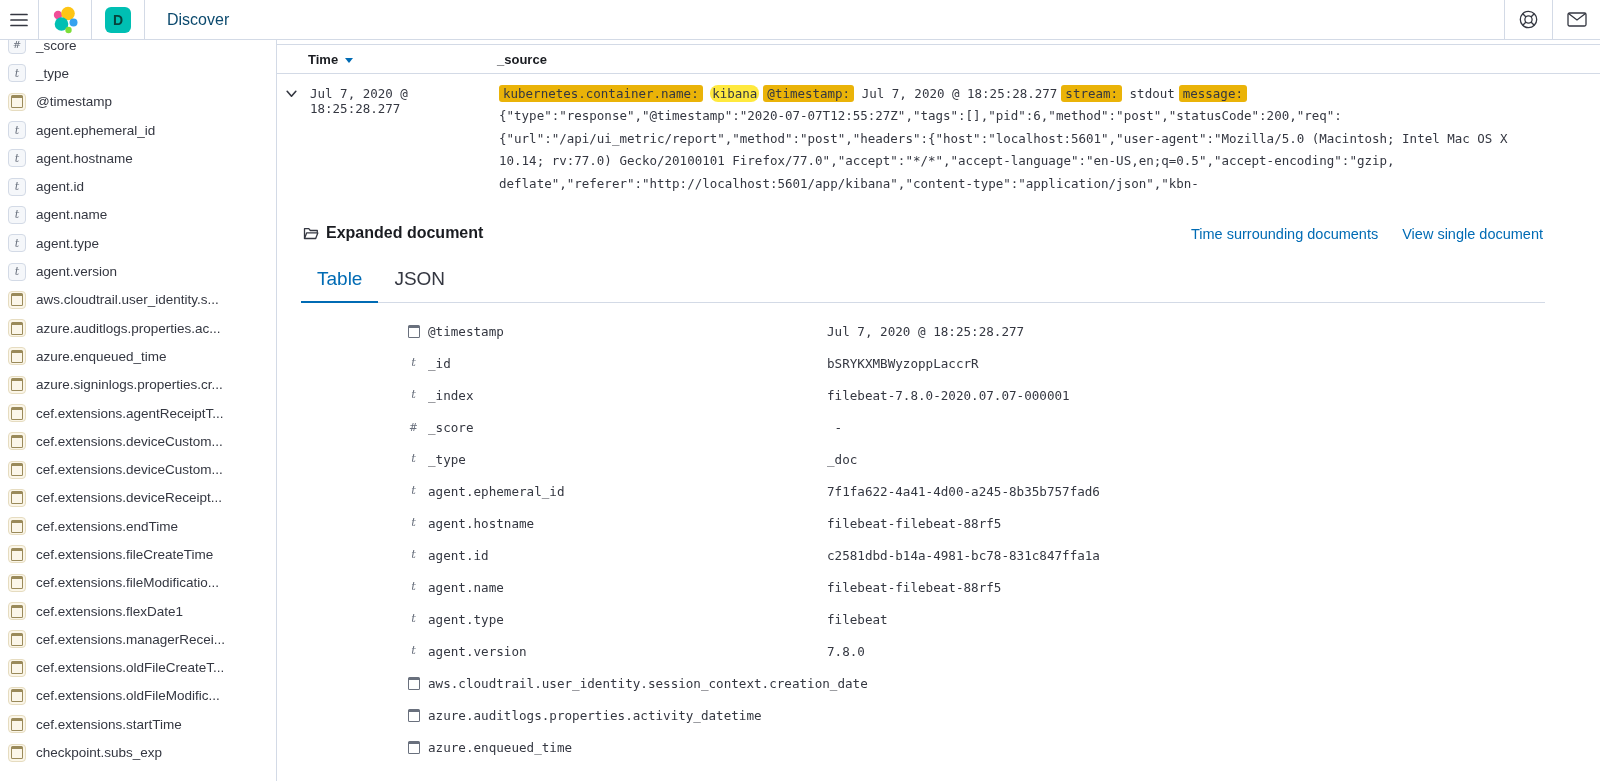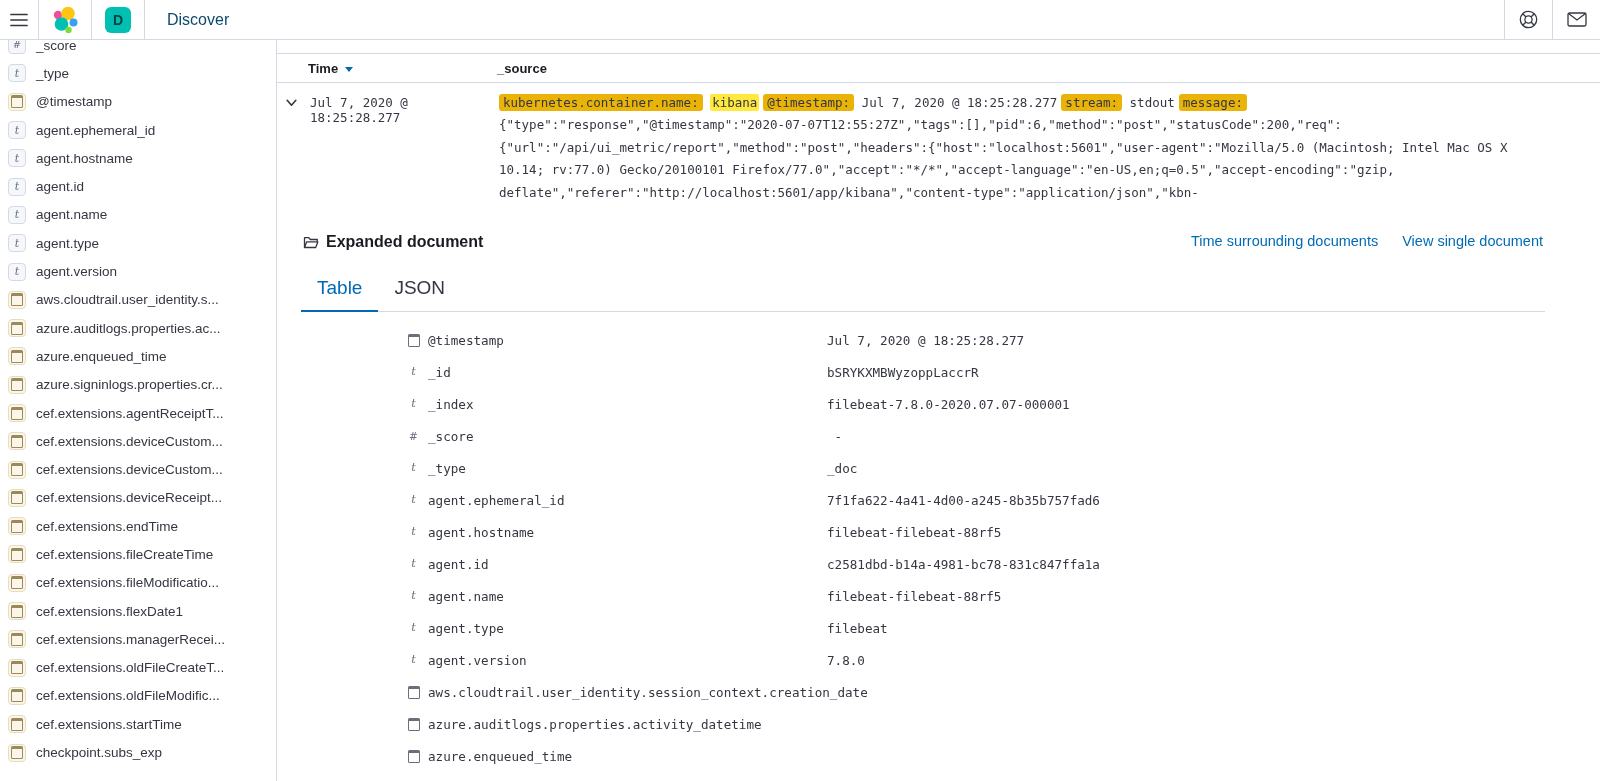--- a/index.html
+++ b/index.html
@@ -37,42 +37,42 @@
   .f-badge.string::after { content:"t"; font-family:"DejaVu Serif",serif;
     font-style:italic; font-size:11px; color:#69707D; line-height:1; }
   .f-badge.number::after { content:"#"; font-family:"DejaVu Serif",serif;
     font-style:italic; font-size:10px; color:#69707D; line-height:1; }
   .f-badge.date { background:#FBF6E9; border-color:#E6DCC0; }
   .f-badge.date::after { content:""; display:block; width:10px; height:9px;
     border:1px solid #9A8A5A; border-top-width:3px; border-radius:1.5px; }
 
   
   .main { flex:1; min-width:0; }
-  .results-header { margin-top:13px; height:30px; display:flex; align-items:center;
+  .results-header { margin-top:4px; height:30px; display:flex; align-items:center;
     border-top:1px solid #D3DAE6; border-bottom:1px solid #D3DAE6;
     padding-left:31px; font-size:13px; font-weight:700; color:#1a1c21; }
   .col-time { width:189px; display:flex; align-items:center; cursor:pointer; }
   .sort-arrow { width:0; height:0; margin-left:7px; margin-top:2px;
     border-left:4.5px solid transparent; border-right:4.5px solid transparent;
     border-top:5.5px solid #006BB4; }
   .doc-row { display:flex; align-items:flex-start; padding-top:9px; }
   .doc-expand-btn { margin:4px 0 0 7px; width:14px; flex:none; cursor:pointer;
     background:none; border:none; color:#343741; }
   .doc-time { width:189px; flex:none; margin-left:12px;
     font-family:"DejaVu Sans Mono", monospace; font-size:12.5px; padding-top:3px; }
   .doc-source { flex:1; min-width:0; padding-right:84px;
     font-family:"DejaVu Sans Mono", monospace; font-size:12.5px;
     line-height:22.4px; max-height:113px; overflow:hidden;
     overflow-wrap:break-word; word-break:break-word; }
   .src-pair { margin-right:4px; }
   .src-field { background:#eab308; border-radius:3px; padding:1px 4px; }
-  .hl { background:#FFE93E; padding:1px 2px; border-radius:2px; }
+  .hl { background:#FFE93E; padding:1px 2px; border-radius:8px; }
 
   
-  .exp-header { margin-top:28px; display:flex; align-items:flex-start;
+  .exp-header { margin-top:28px; display:flex; align-items:flex-end;
     padding:0 57px 0 26px; }
   .exp-title { display:flex; align-items:center; gap:7px; font-size:16px;
     font-weight:700; color:#1a1c21; }
   .exp-actions { margin-left:auto; display:flex; gap:24px; }
   .exp-link { color:#006BB4; font-size:14.5px; text-decoration:none; cursor:pointer; }
 
   .tabs { margin:22px 55px 0 24px; display:flex;
     border-bottom:1px solid #D3DAE6; }
   .tab { background:none; border:none; font-family:inherit; font-size:19px;
     font-weight:500; color:#343741; padding:4px 16px 11px; cursor:pointer;

